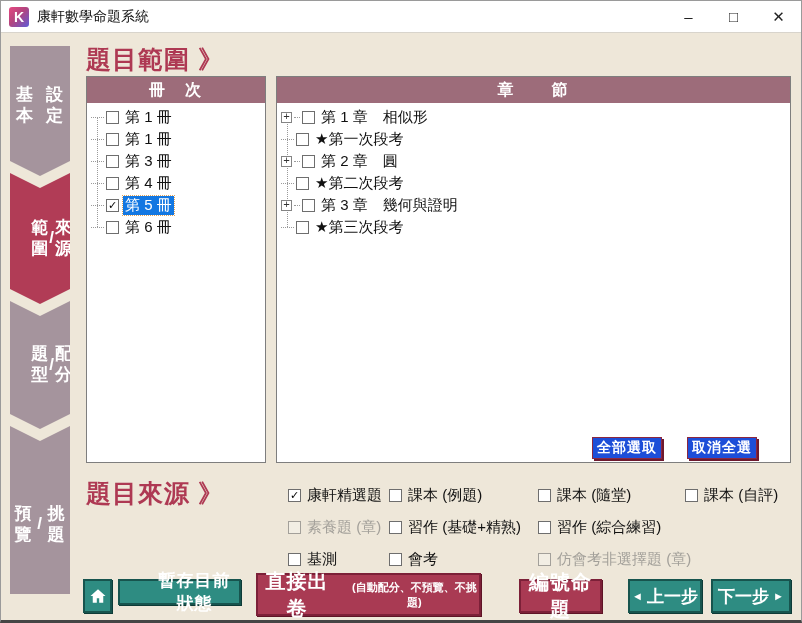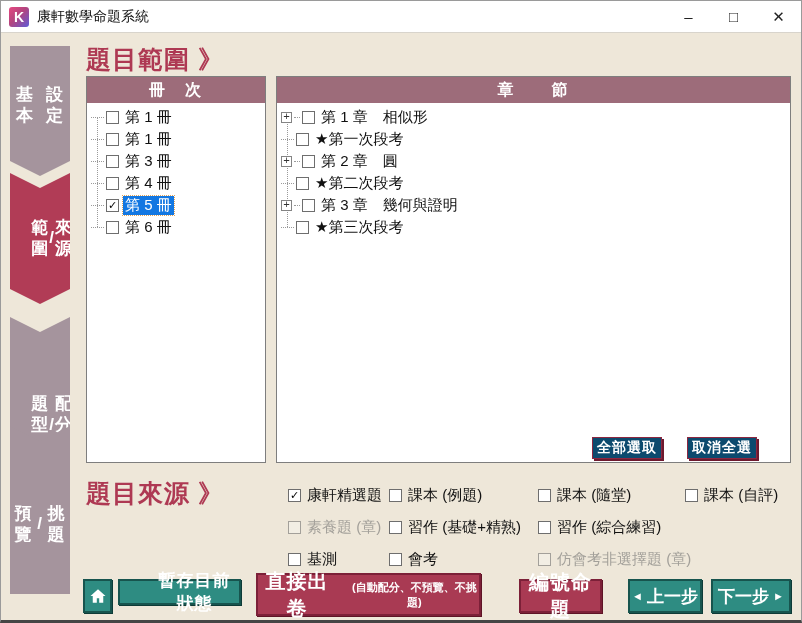--- a/index.html
+++ b/index.html
@@ -27,21 +27,21 @@
   .tab { position:absolute; left:9px; width:60px; display:flex; flex-direction:row;
          align-items:center; justify-content:center; color:#fff; font-size:17px; font-weight:bold;
          letter-spacing:1px; line-height:21px; text-align:center; }
   .tab.inactive { background:#A5949D; }
   .tab.active   { background:#B13C56; }
   .tab.first  { clip-path:polygon(0 0,100% 0,100% calc(100% - 15px),50% 100%,0 calc(100% - 15px)); padding-bottom:13px; }
   .tab.middle { clip-path:polygon(0 0,50% 15px,100% 0,100% calc(100% - 15px),50% 100%,0 calc(100% - 15px)); padding-top:8px; padding-bottom:10px;padding-left:24px; }
   .tab.last   { clip-path:polygon(0 0,50% 15px,100% 0,100% 100%,0 100%); justify-content:space-between; padding-top:27px; }
   #tab-0 { top:13px;  height:130px; }
   #tab-1 { top:140px; height:131px; }
-  #tab-2 { top:284px; height:128px;align-items:flex-end; }
+  #tab-2 { top:268px; height:128px; }
   #tab-3 { top:393px; height:168px; }
 
   
   .heading { position:absolute; color:#AE3953; font-size:25px; font-weight:bold; letter-spacing:1px; }
   .scope-heading  { left:85px; top:10px; }
   .source-heading { left:85px; top:444px; }
 
   
   .panel { position:absolute; top:43px; height:387px; background:#fff; border:1px solid #7e7e7e; }
   .volume-panel  { left:85px;  width:180px; }
@@ -57,21 +57,21 @@
   .expandbox { width:11px; height:11px; border:1px solid #848484; background:#fff; flex:0 0 auto;
                font-size:11px; line-height:9px; text-align:center; color:#333;
                font-family:"Liberation Mono","DejaVu Sans Mono",monospace; margin-right:2px; }
   .cb { width:13px; height:13px; border:1px solid #6e6e6e; background:#fff; flex:0 0 auto;
         display:flex; align-items:center; justify-content:center;
         font-size:11px; font-weight:bold; color:#000; line-height:11px; }
   .tree-label { font-size:15px; color:#111; margin-left:4px; padding:0 2px; white-space:nowrap; }
   .tree-label.selected { background:#1277E2; color:#fff; outline:1px dotted #e0a35a; }
 
   .panel-buttons { position:absolute; right:33px; bottom:3px; display:flex; gap:25px; }
-  .mini-btn { width:70px; height:22px; background:#0c4a6e; color:#fff; font-size:14px; font-weight:bold;
+  .mini-btn { width:70px; height:22px; background:#1d4ed8; color:#fff; font-size:14px; font-weight:bold;
               border:1px solid #8C2740; box-shadow:2px 2px 0 #6E1A2E;
               display:flex; align-items:center; justify-content:center; cursor:pointer;
               font-family:inherit; letter-spacing:1px; }
 
   
   .source-grid { position:absolute; left:287px; top:446px; width:505px;
                  display:grid; grid-template-columns:101px 149px 147px 1fr; grid-auto-rows:32px;
                  align-items:center; }
   .src-option { display:flex; align-items:center; gap:6px; cursor:pointer; }
   .src-option .lbl { font-size:15px; color:#111; white-space:nowrap; }

